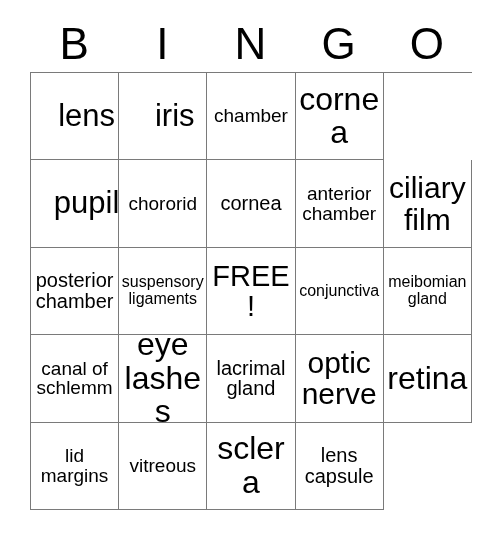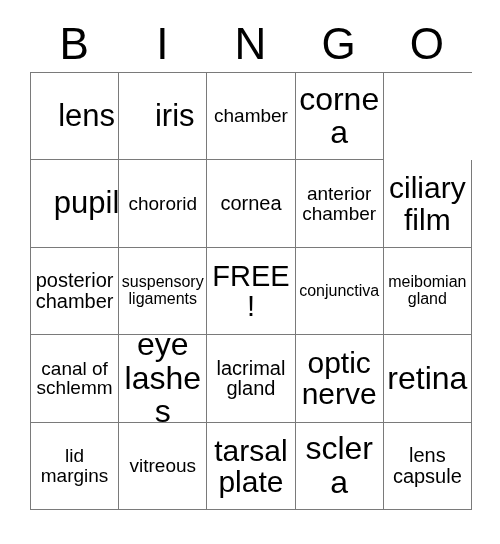--- a/index.html
+++ b/index.html
@@ -161,23 +161,20 @@
     </div>
 
     <div class="grid-row">
       <div class="cell">
           <span class="cell-text fs-xs">lid margins</span>
         </div>
       <div class="cell">
           <span class="cell-text fs-xs">vitreous</span>
         </div>
       <div class="cell">
-          <span class="cell-text fs-lg">tarsal plate</span>
-        </div>
-      <div class="cell">
           <span class="cell-text fs-md">sclera</span>
         </div>
       <div class="cell">
           <span class="cell-text fs-sm">lens capsule</span>
         </div>
     </div>
 
   </div>
 </div>
 

